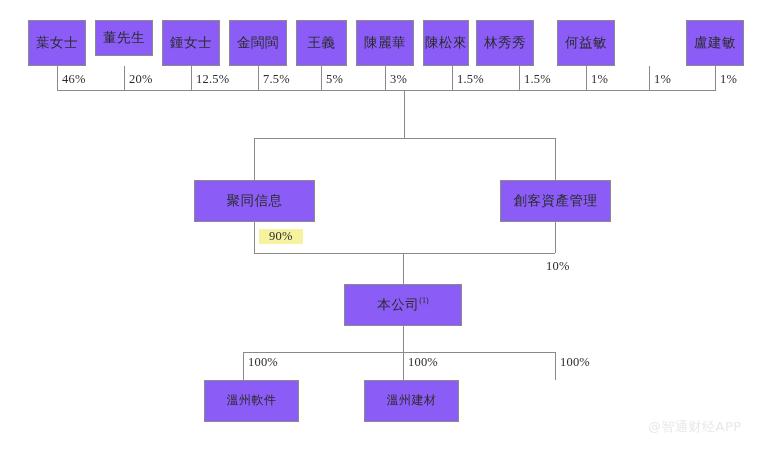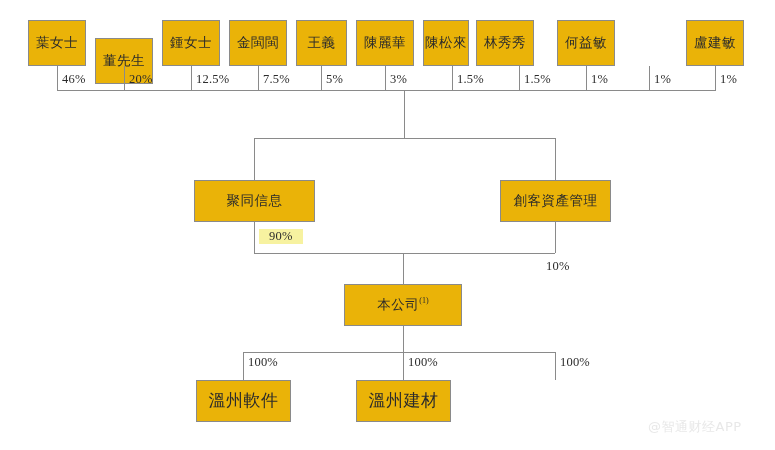--- a/index.html
+++ b/index.html
@@ -14,43 +14,44 @@
     background: #ffffff;
     font-family: "Liberation Serif", "DejaVu Serif", serif;
     overflow: hidden;
     -webkit-font-smoothing: antialiased;
   }
   
   .node {
     position: absolute;
     box-sizing: border-box;
     border: 1px solid #8a8a8a;
-    background: #eab308;
+    background: #8b5cf6;
     display: flex;
     align-items: center;
     justify-content: center;
     color: #2b2b2b;
     line-height: 1.1;
     white-space: nowrap;
   }
   .node.shareholder {
     font-size: 13.5px;
     letter-spacing: 0.5px;
   }
   .node.mid {
     font-size: 13.5px;
     letter-spacing: 0.5px;
   }
   .node.company {
     font-size: 13.5px;
     letter-spacing: 0.5px;
   }
   .node.sub {
-    font-size: 17px;
+    font-size: 12px;
     letter-spacing: 0.5px;
+    margin-left: 8px;
   }
   .node sup {
     font-size: 8px;
     vertical-align: super;
     letter-spacing: 0;
   }
   
   .hline {
     position: absolute;
     height: 0;
@@ -84,21 +85,21 @@
   }
 </style>
 </head>
 <body>
 
 <div id="chart-root">
 
   <div class="node shareholder" style="left:28px; top:20px; width:58px; height:46px;">
     <span>葉女士</span>
   </div>
-  <div class="node shareholder" style="left:95px; top:38px; width:58px; height:46px;">
+  <div class="node shareholder" style="left:95px; top:20px; width:58px; height:36px;">
     <span>董先生</span>
   </div>
   <div class="node shareholder" style="left:162px; top:20px; width:58px; height:46px;">
     <span>鍾女士</span>
   </div>
   <div class="node shareholder" style="left:229px; top:20px; width:58px; height:46px;">
     <span>金閩閩</span>
   </div>
   <div class="node shareholder" style="left:296px; top:20px; width:51px; height:46px;">
     <span>王義</span>

